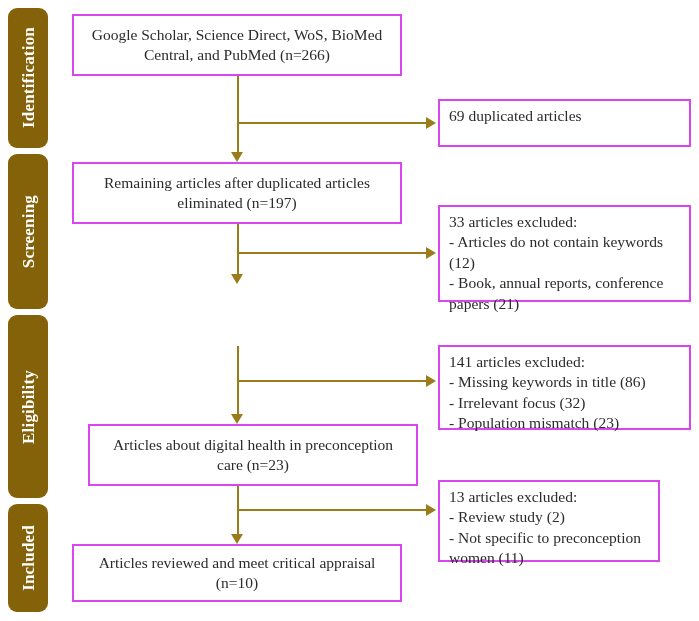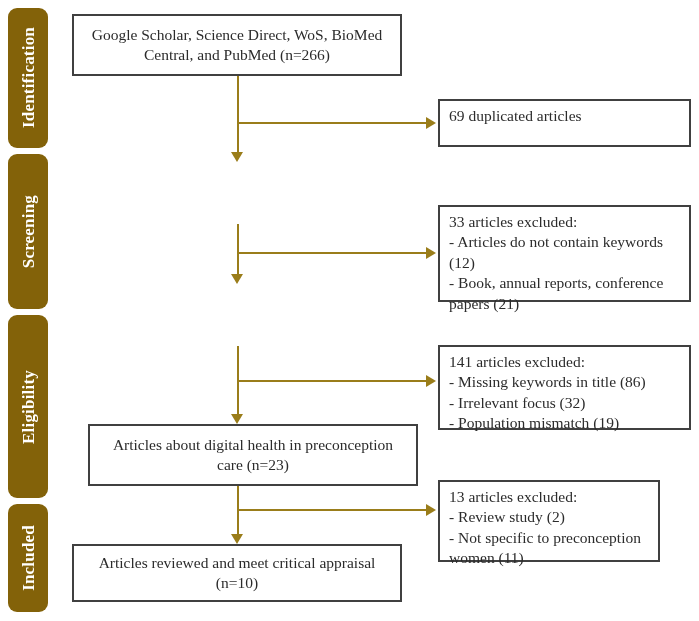--- a/index.html
+++ b/index.html
@@ -40,21 +40,21 @@
     writing-mode: vertical-rl;
     transform: rotate(180deg);
     white-space: nowrap;
     line-height: 1;
   }
 
   
   .flow-box {
     position: absolute;
     box-sizing: border-box;
-    border: 2px solid #404040;
+    border: 2px solid #d946ef;
     background: #ffffff;
     font-size: 15.5px;
     line-height: 1.32;
   }
   .flow-box .box-text {
     display: block;
     white-space: pre-line;
   }
   .main-box {
     display: flex;
@@ -112,20 +112,24 @@
   </div>
   <div class="stage-label" style="top:504px; height:108px;">
     <span>Included</span>
   </div>
 
   <div class="flow-box main-box" style="left:72px; top:14px; width:330px; height:62px;">
     <span class="box-text">Google Scholar, Science Direct, WoS, BioMed
 Central, and PubMed (n=266)</span>
   </div>
 
+  <div class="flow-box main-box" style="left:72px; top:162px; width:330px; height:62px;">
+    <span class="box-text">Remaining articles after duplicated articles
+eliminated (n=197)</span>
+  </div>
 
 
   <div class="flow-box main-box" style="left:72px; top:424px; width:330px; height:62px;margin-left:16px;">
     <span class="box-text">Articles about digital health in preconception
 care (n=23)</span>
   </div>
 
   <div class="flow-box main-box" style="left:72px; top:544px; width:330px; height:58px;">
     <span class="box-text">Articles reviewed and meet critical appraisal
 (n=10)</span>
@@ -140,21 +144,21 @@
 - Articles do not contain keywords
 (12)
 - Book, annual reports, conference
 papers (21)</span>
   </div>
 
   <div class="flow-box side-box" style="left:438px; top:345px; width:253px; height:85px;">
     <span class="box-text">141 articles excluded:
 - Missing keywords in title (86)
 - Irrelevant focus (32)
-- Population mismatch (19)</span>
+- Population mismatch (23)</span>
   </div>
 
   <div class="flow-box side-box" style="left:438px; top:480px; width:222px; height:82px;">
     <span class="box-text">13 articles excluded:
 - Review study (2)
 - Not specific to preconception
 women (11)</span>
   </div>
 
   <div class="conn conn-v" style="left:237px; top:76px; height:78px;"></div>

